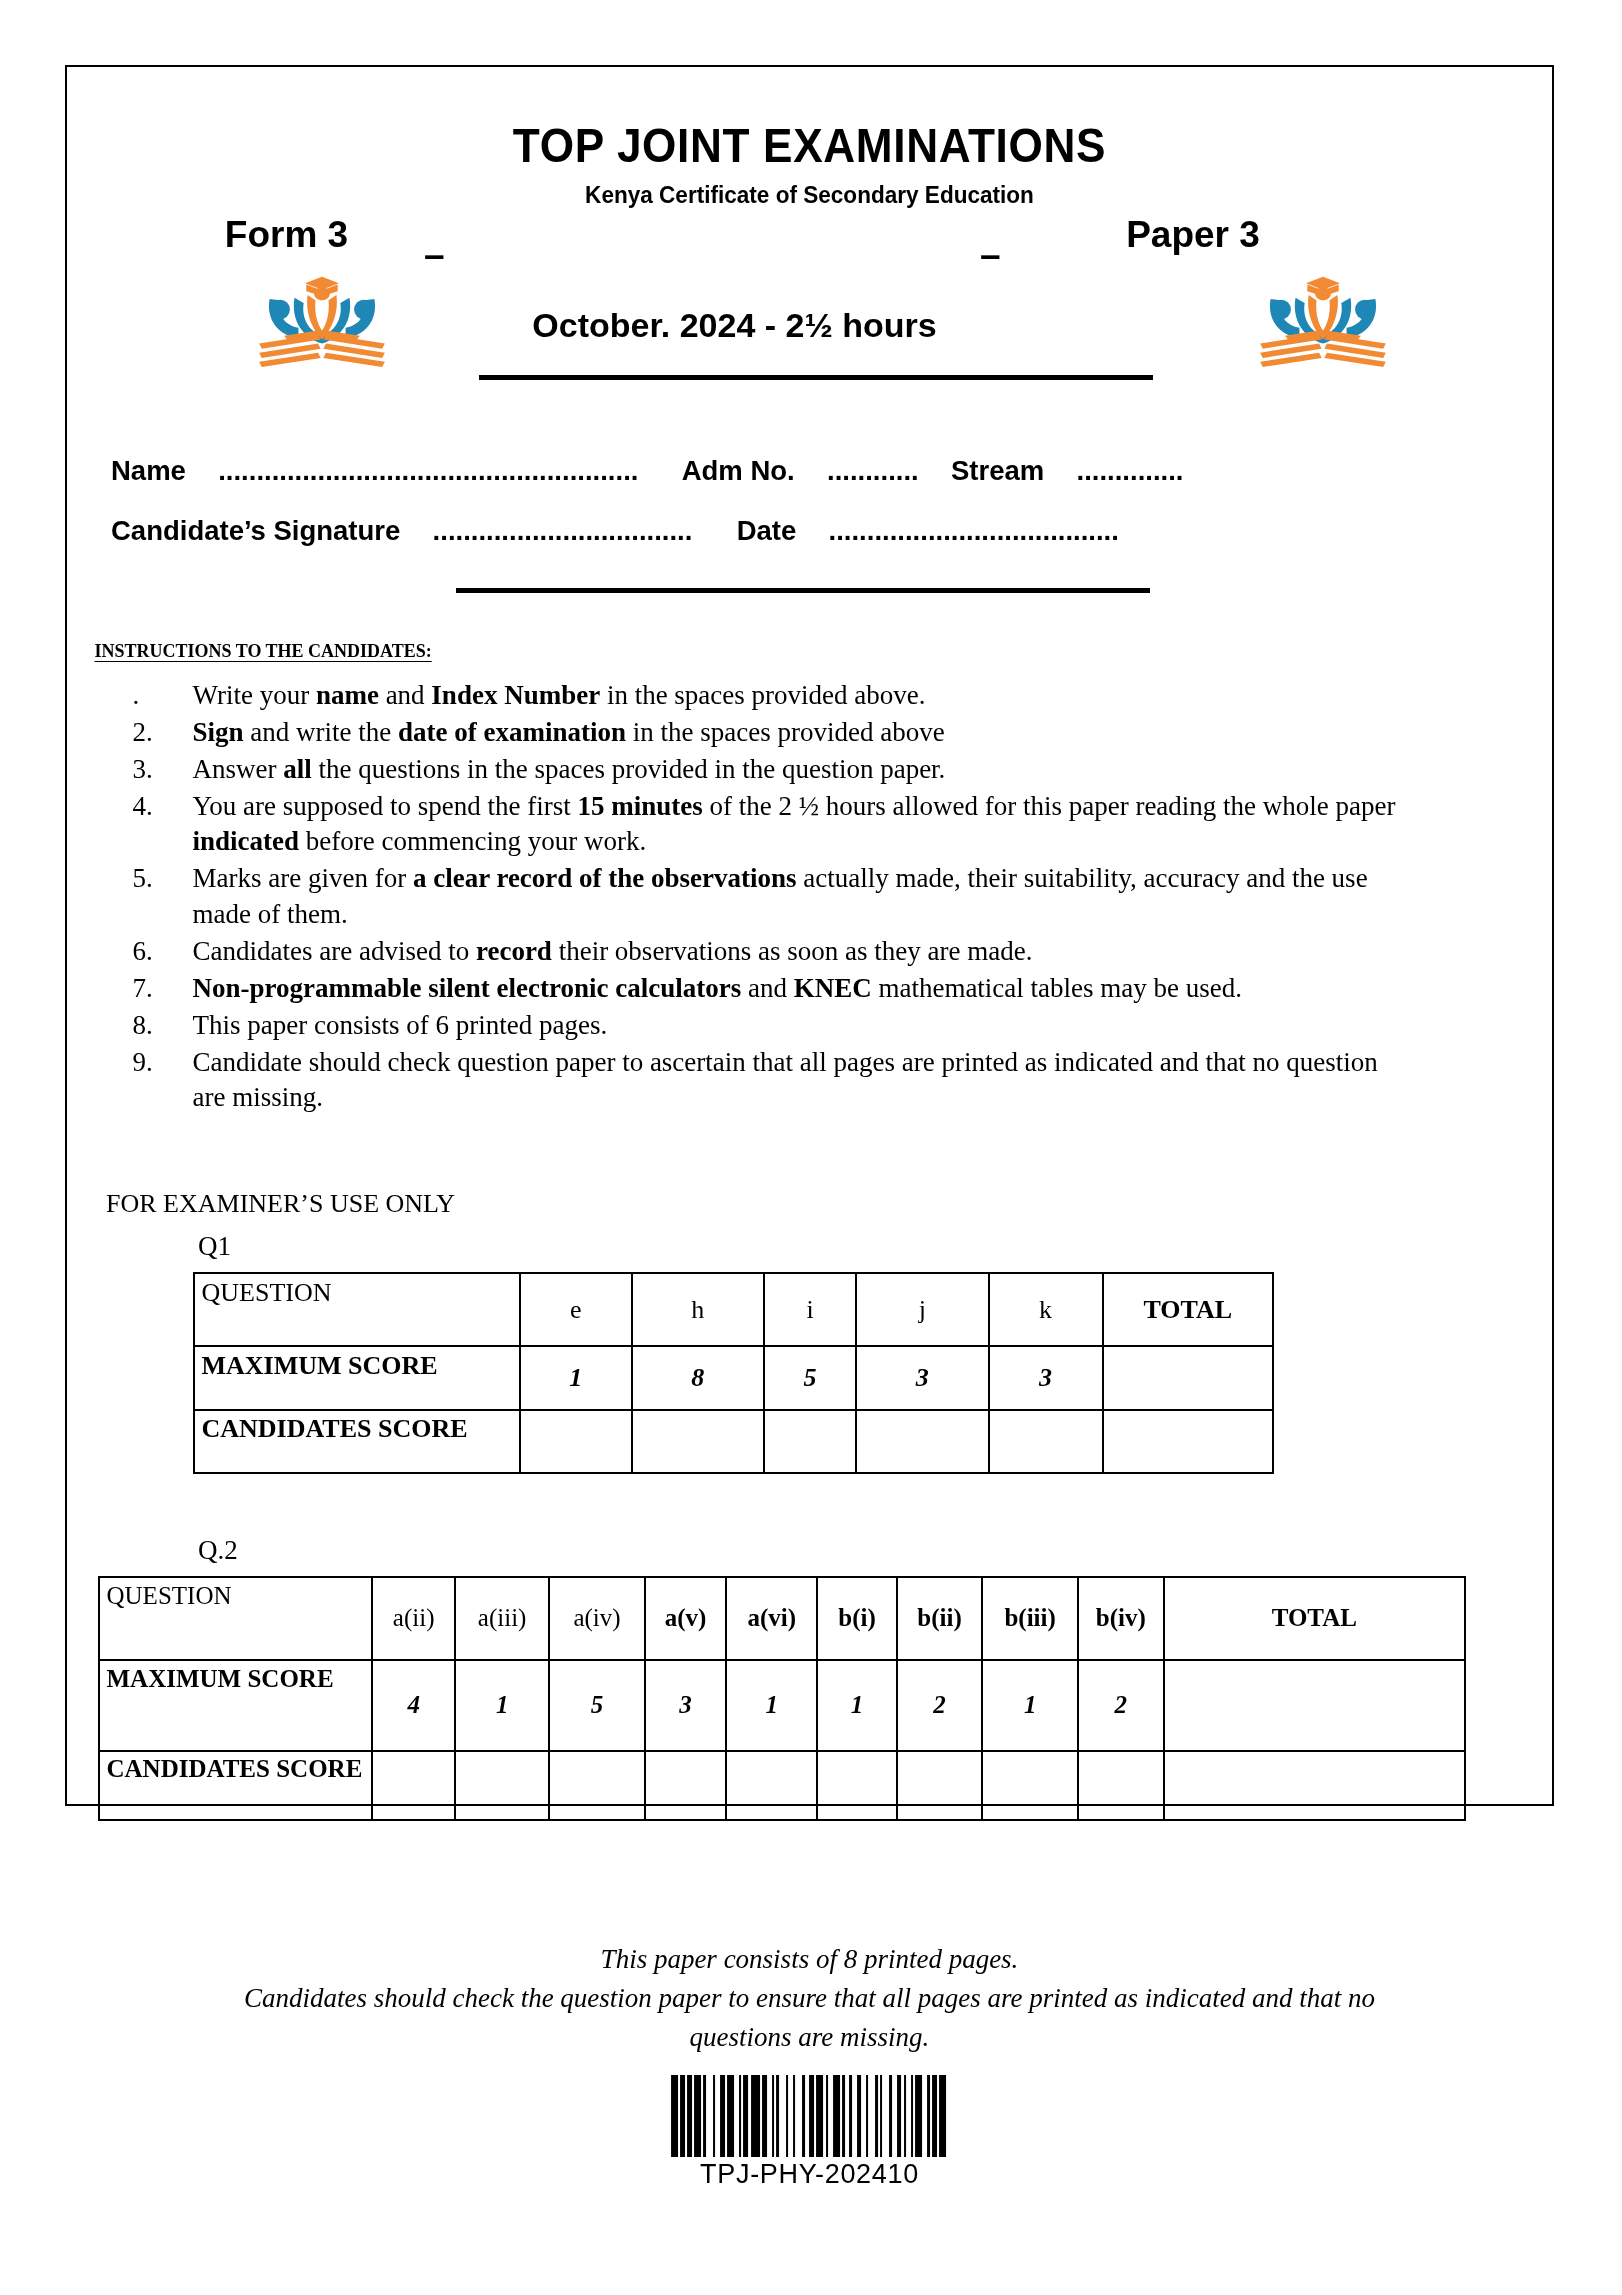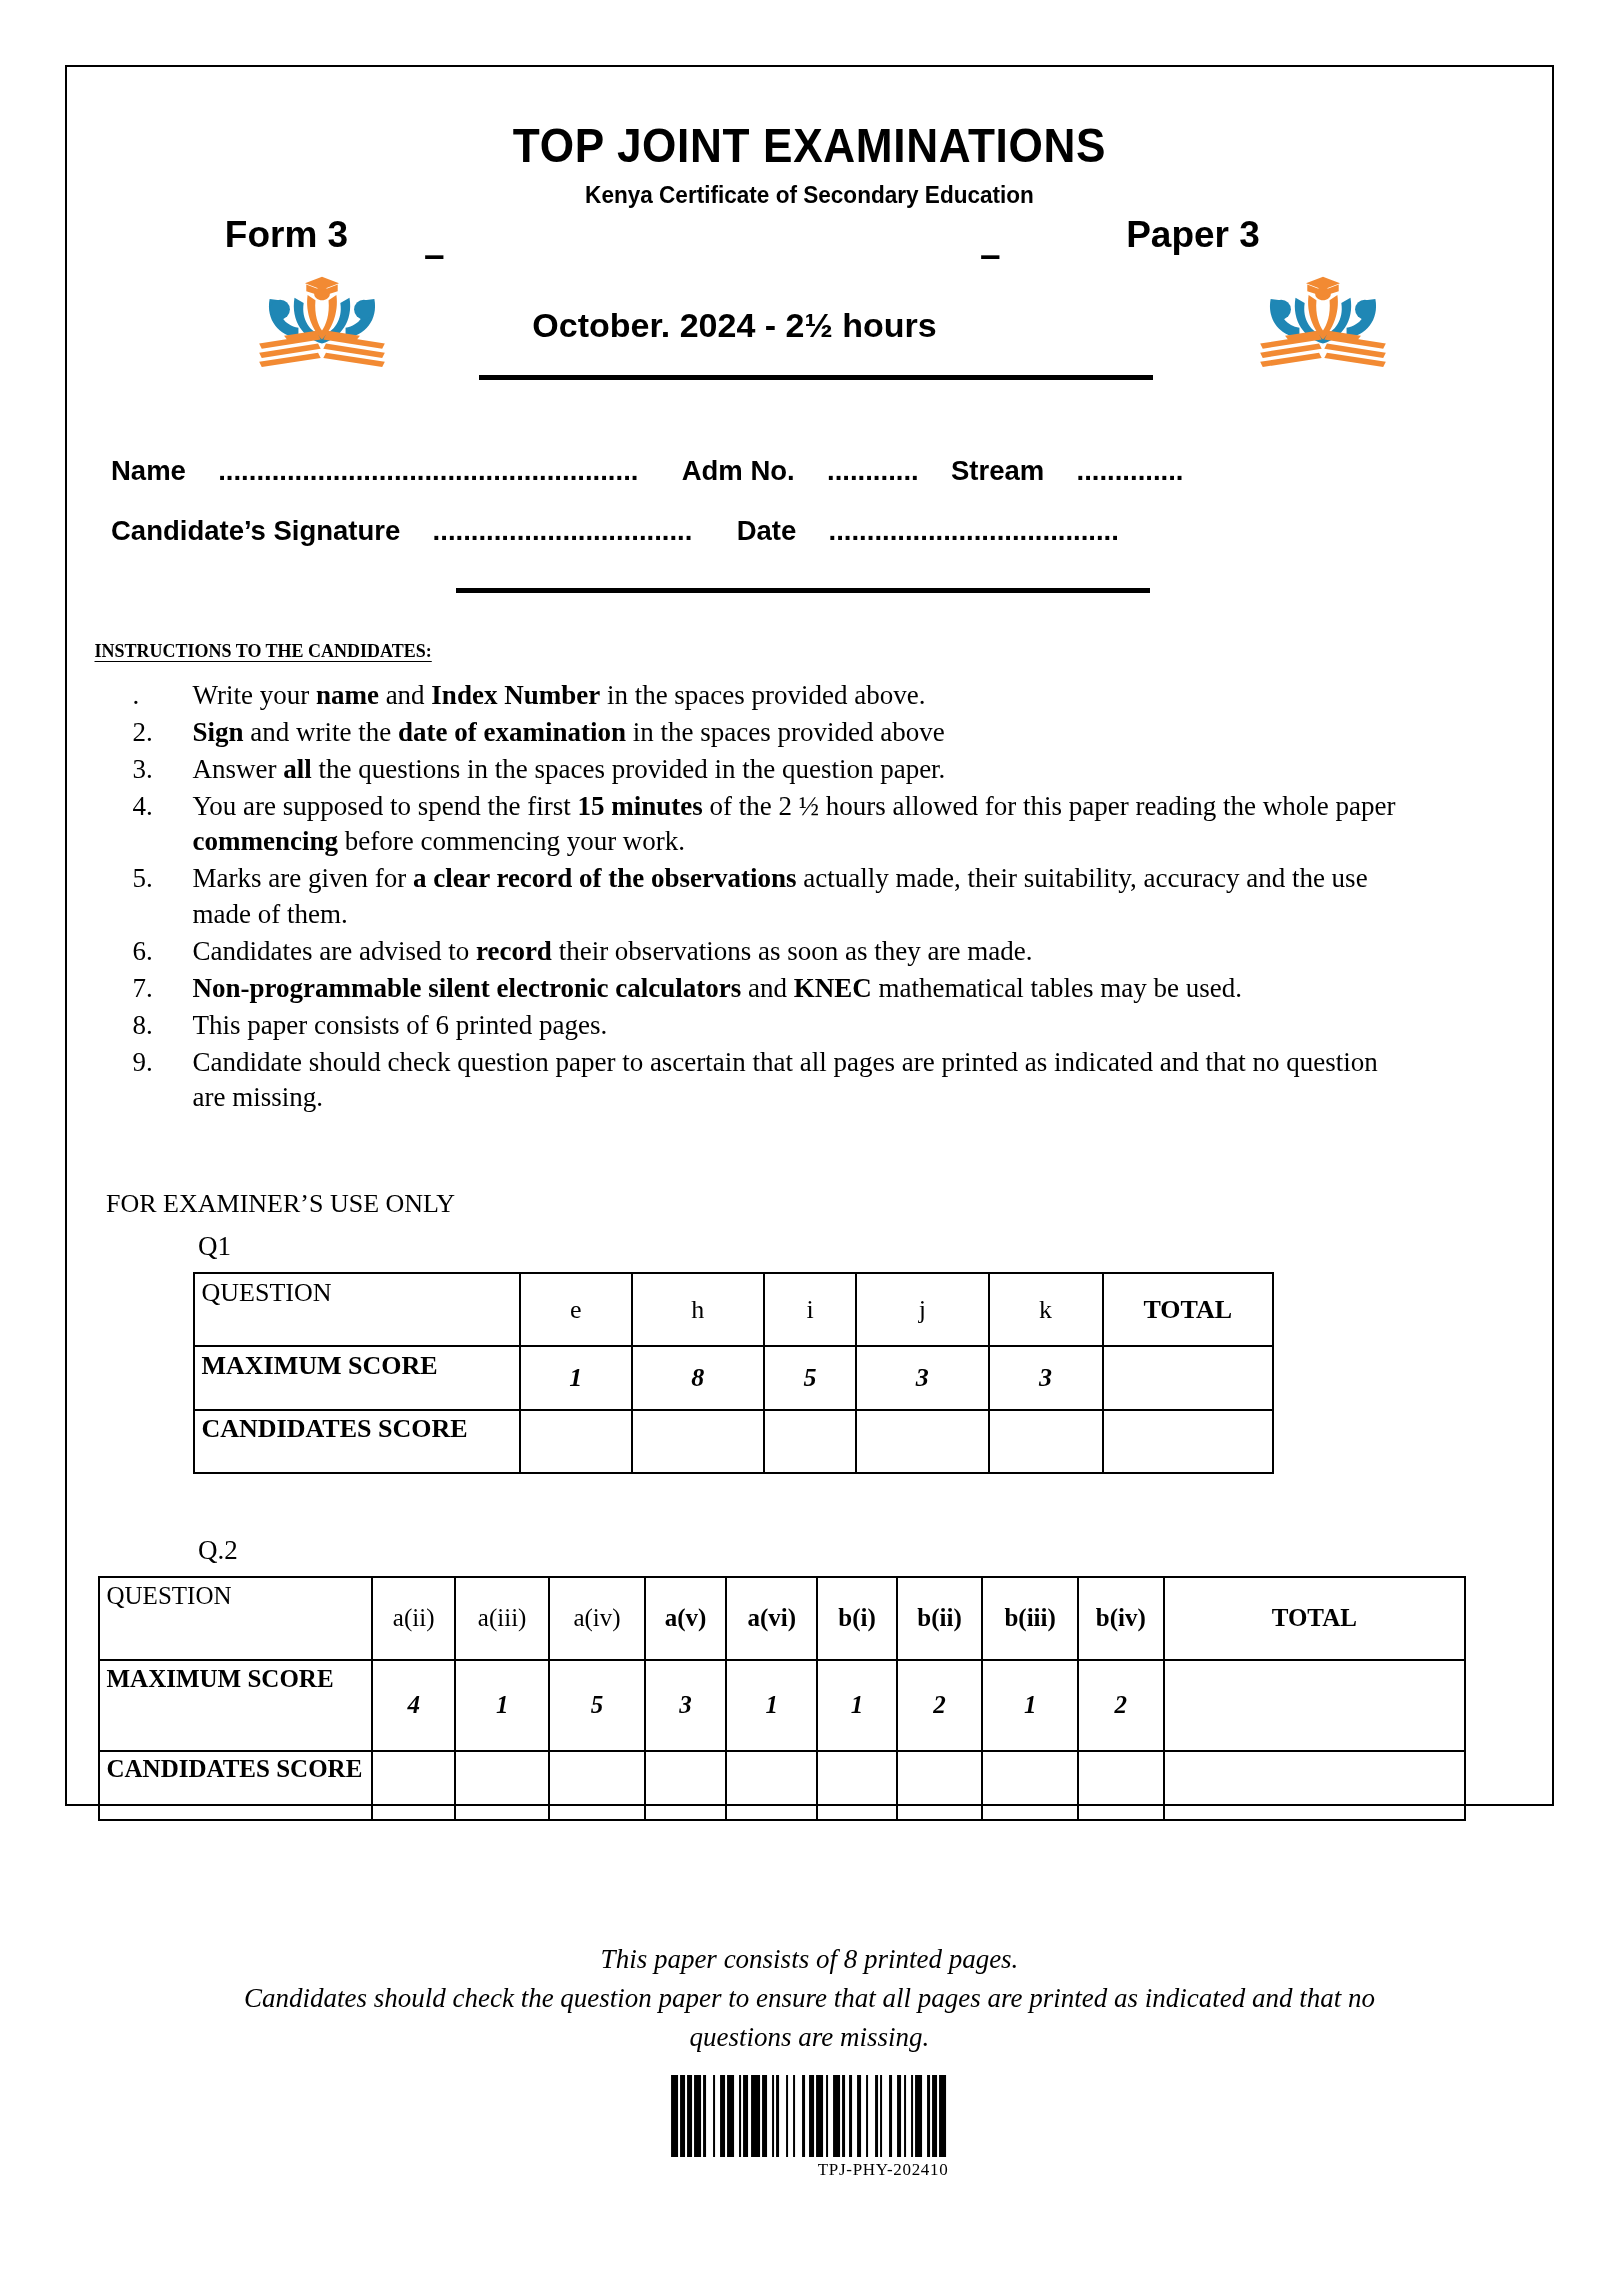--- a/index.html
+++ b/index.html
@@ -282,25 +282,24 @@
     align-items: flex-end;
     height: 82px;
     margin: 0 auto 3.9px auto;
   }
   .barcode i {
     display: block;
     height: 100%;
     background: #000000;
   }
   .barcode-text {
-    font-family: Liberation Serif, serif;
-    font-size: 17px;
+    font-family: Liberation Sans, sans-serif;
+    font-size: 27px;
     letter-spacing: 0.7px;
     line-height: 1;
-    text-align: right;
   }
 </style>
 </head>
 <body>
 
 <div class="page">
 
   <div class="header">
 
     <div class="exam-title">TOP JOINT EXAMINATIONS</div>
@@ -413,21 +412,21 @@
       <div class="instr-item">
         <div class="instr-num">2.</div>
         <div class="instr-text"><b>Sign</b> and write the <b>date of examination</b> in the spaces provided above</div>
       </div>
       <div class="instr-item">
         <div class="instr-num">3.</div>
         <div class="instr-text">Answer <b>all</b> the questions in the spaces provided in the question paper.</div>
       </div>
       <div class="instr-item">
         <div class="instr-num">4.</div>
-        <div class="instr-text">You are supposed to spend the first <b>15 minutes</b> of the 2 ½ hours allowed for this paper reading the whole paper <b>commencing</b> before commencing your work.</div>
+        <div class="instr-text">You are supposed to spend the first <b>15 minutes</b> of the 2 ½ hours allowed for this paper reading the whole paper <b>indicated</b> before commencing your work.</div>
       </div>
       <div class="instr-item">
         <div class="instr-num">5.</div>
         <div class="instr-text">Marks are given for <b>a clear record of the observations</b> actually made, their suitability, accuracy and the use made of them.</div>
       </div>
       <div class="instr-item">
         <div class="instr-num">6.</div>
         <div class="instr-text">Candidates are advised to <b>record</b> their observations as soon as they are made.</div>
       </div>
       <div class="instr-item">

